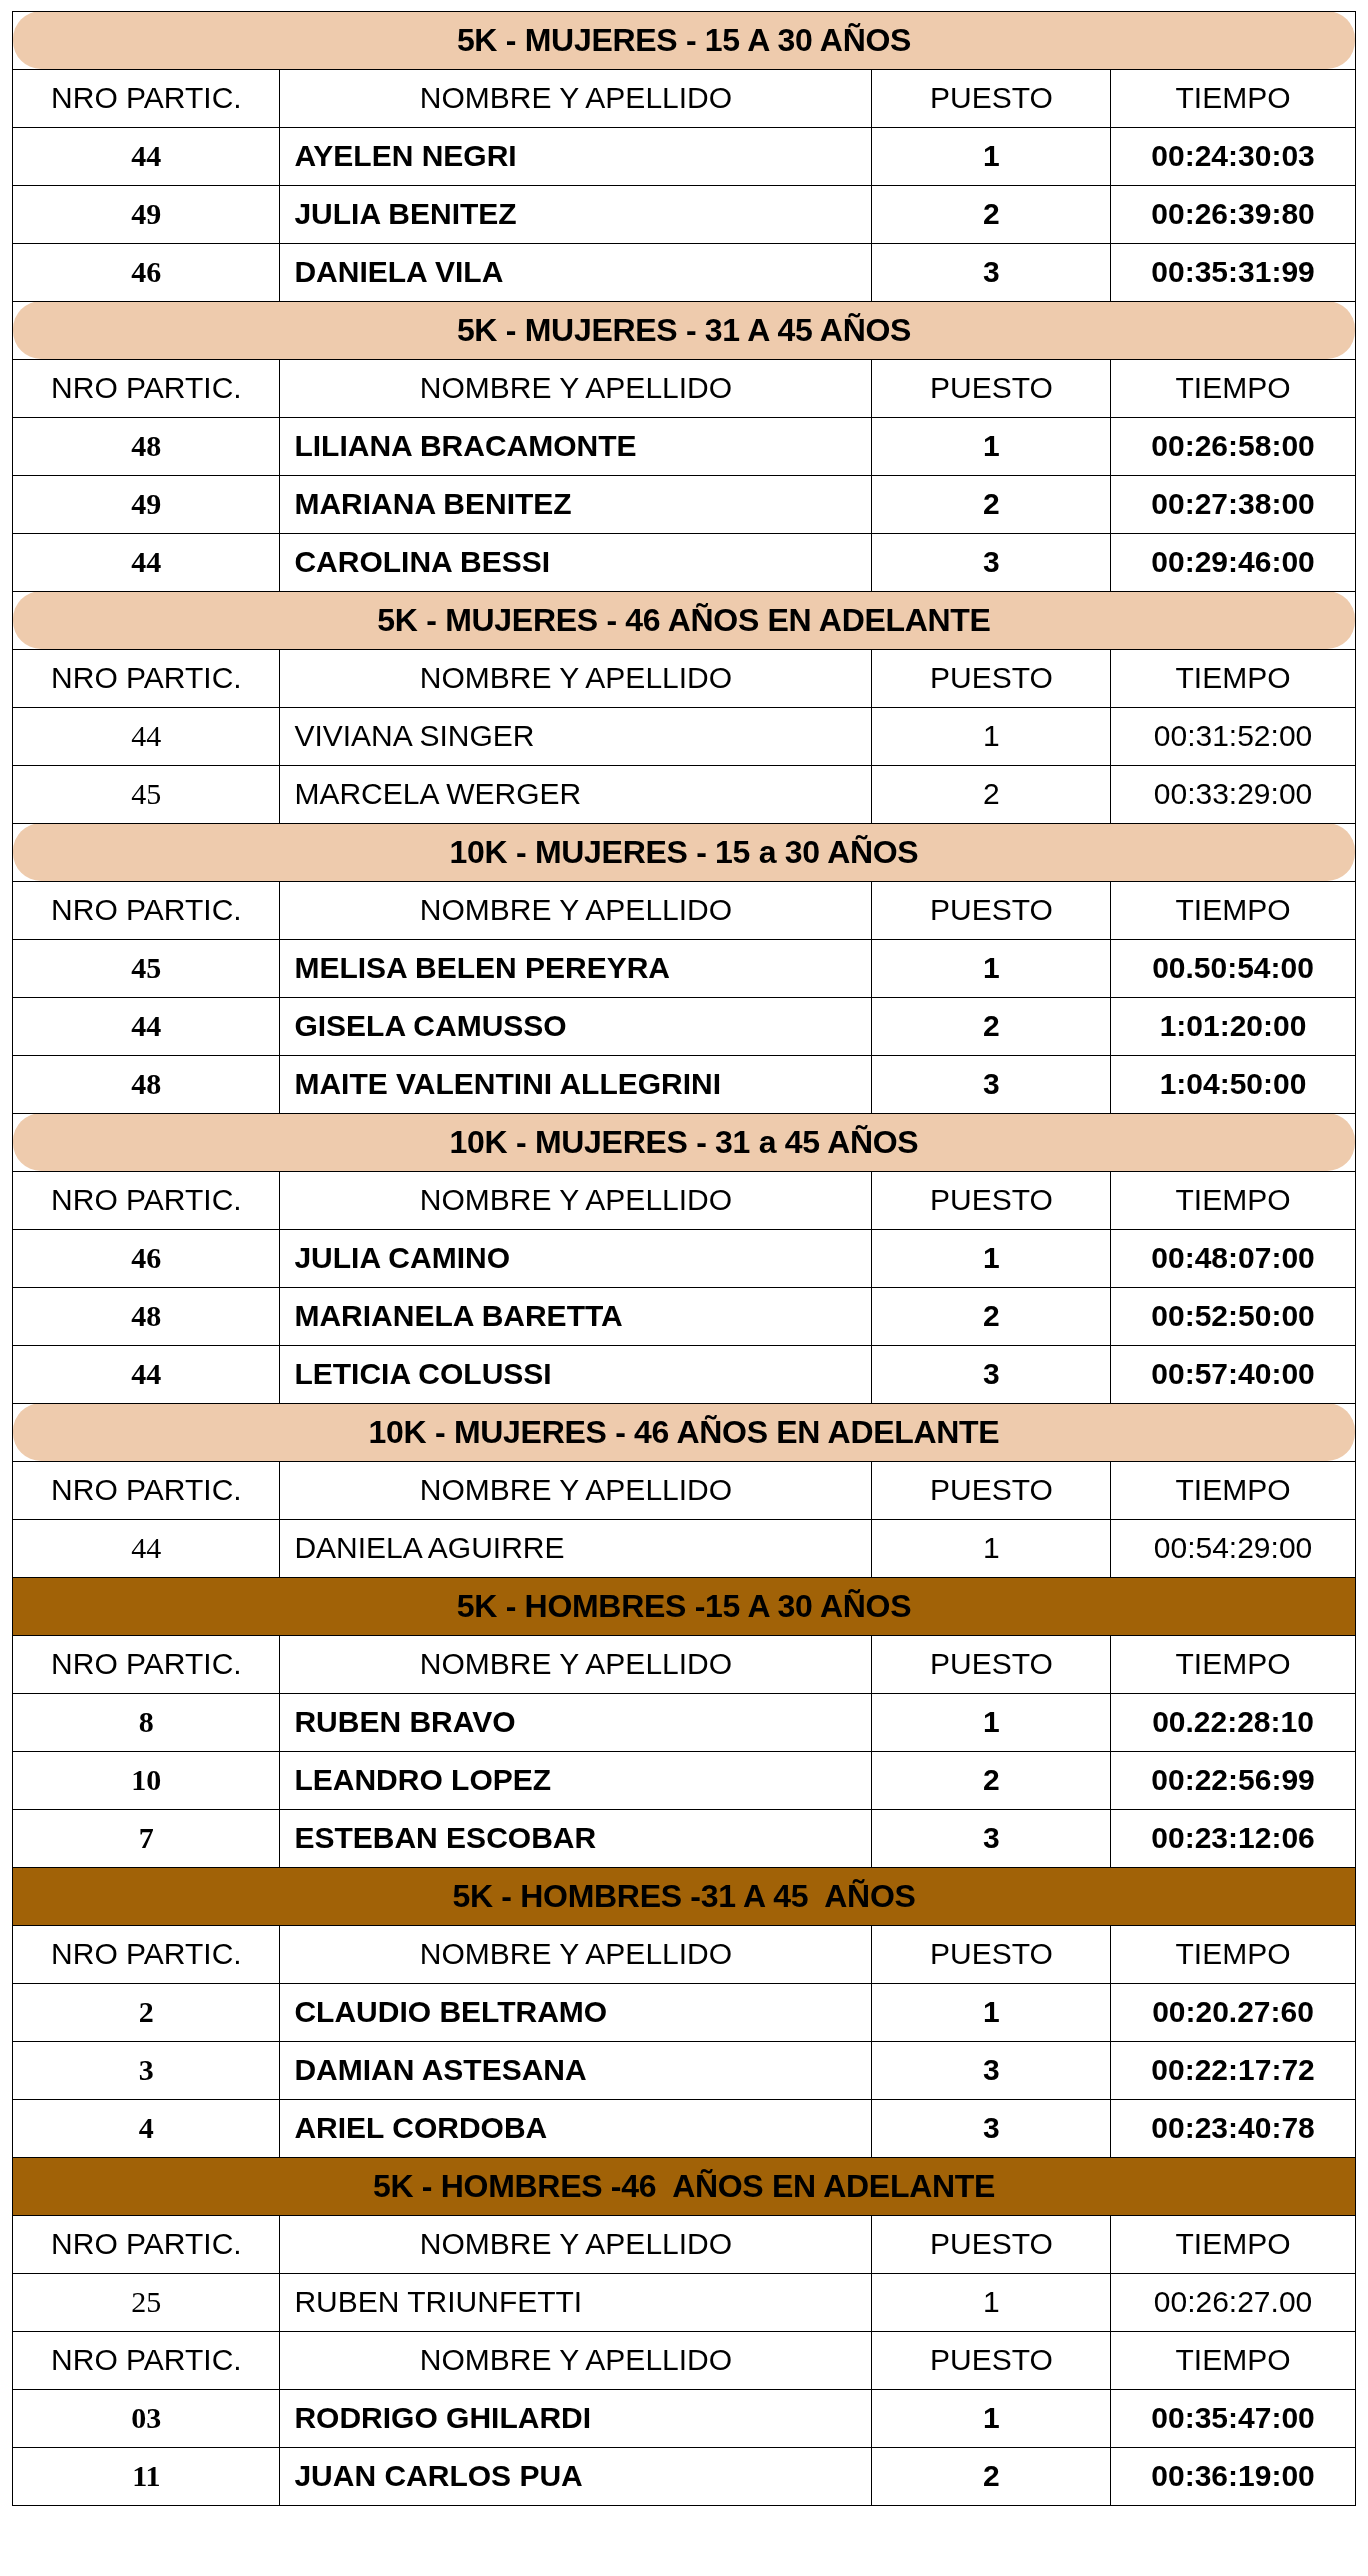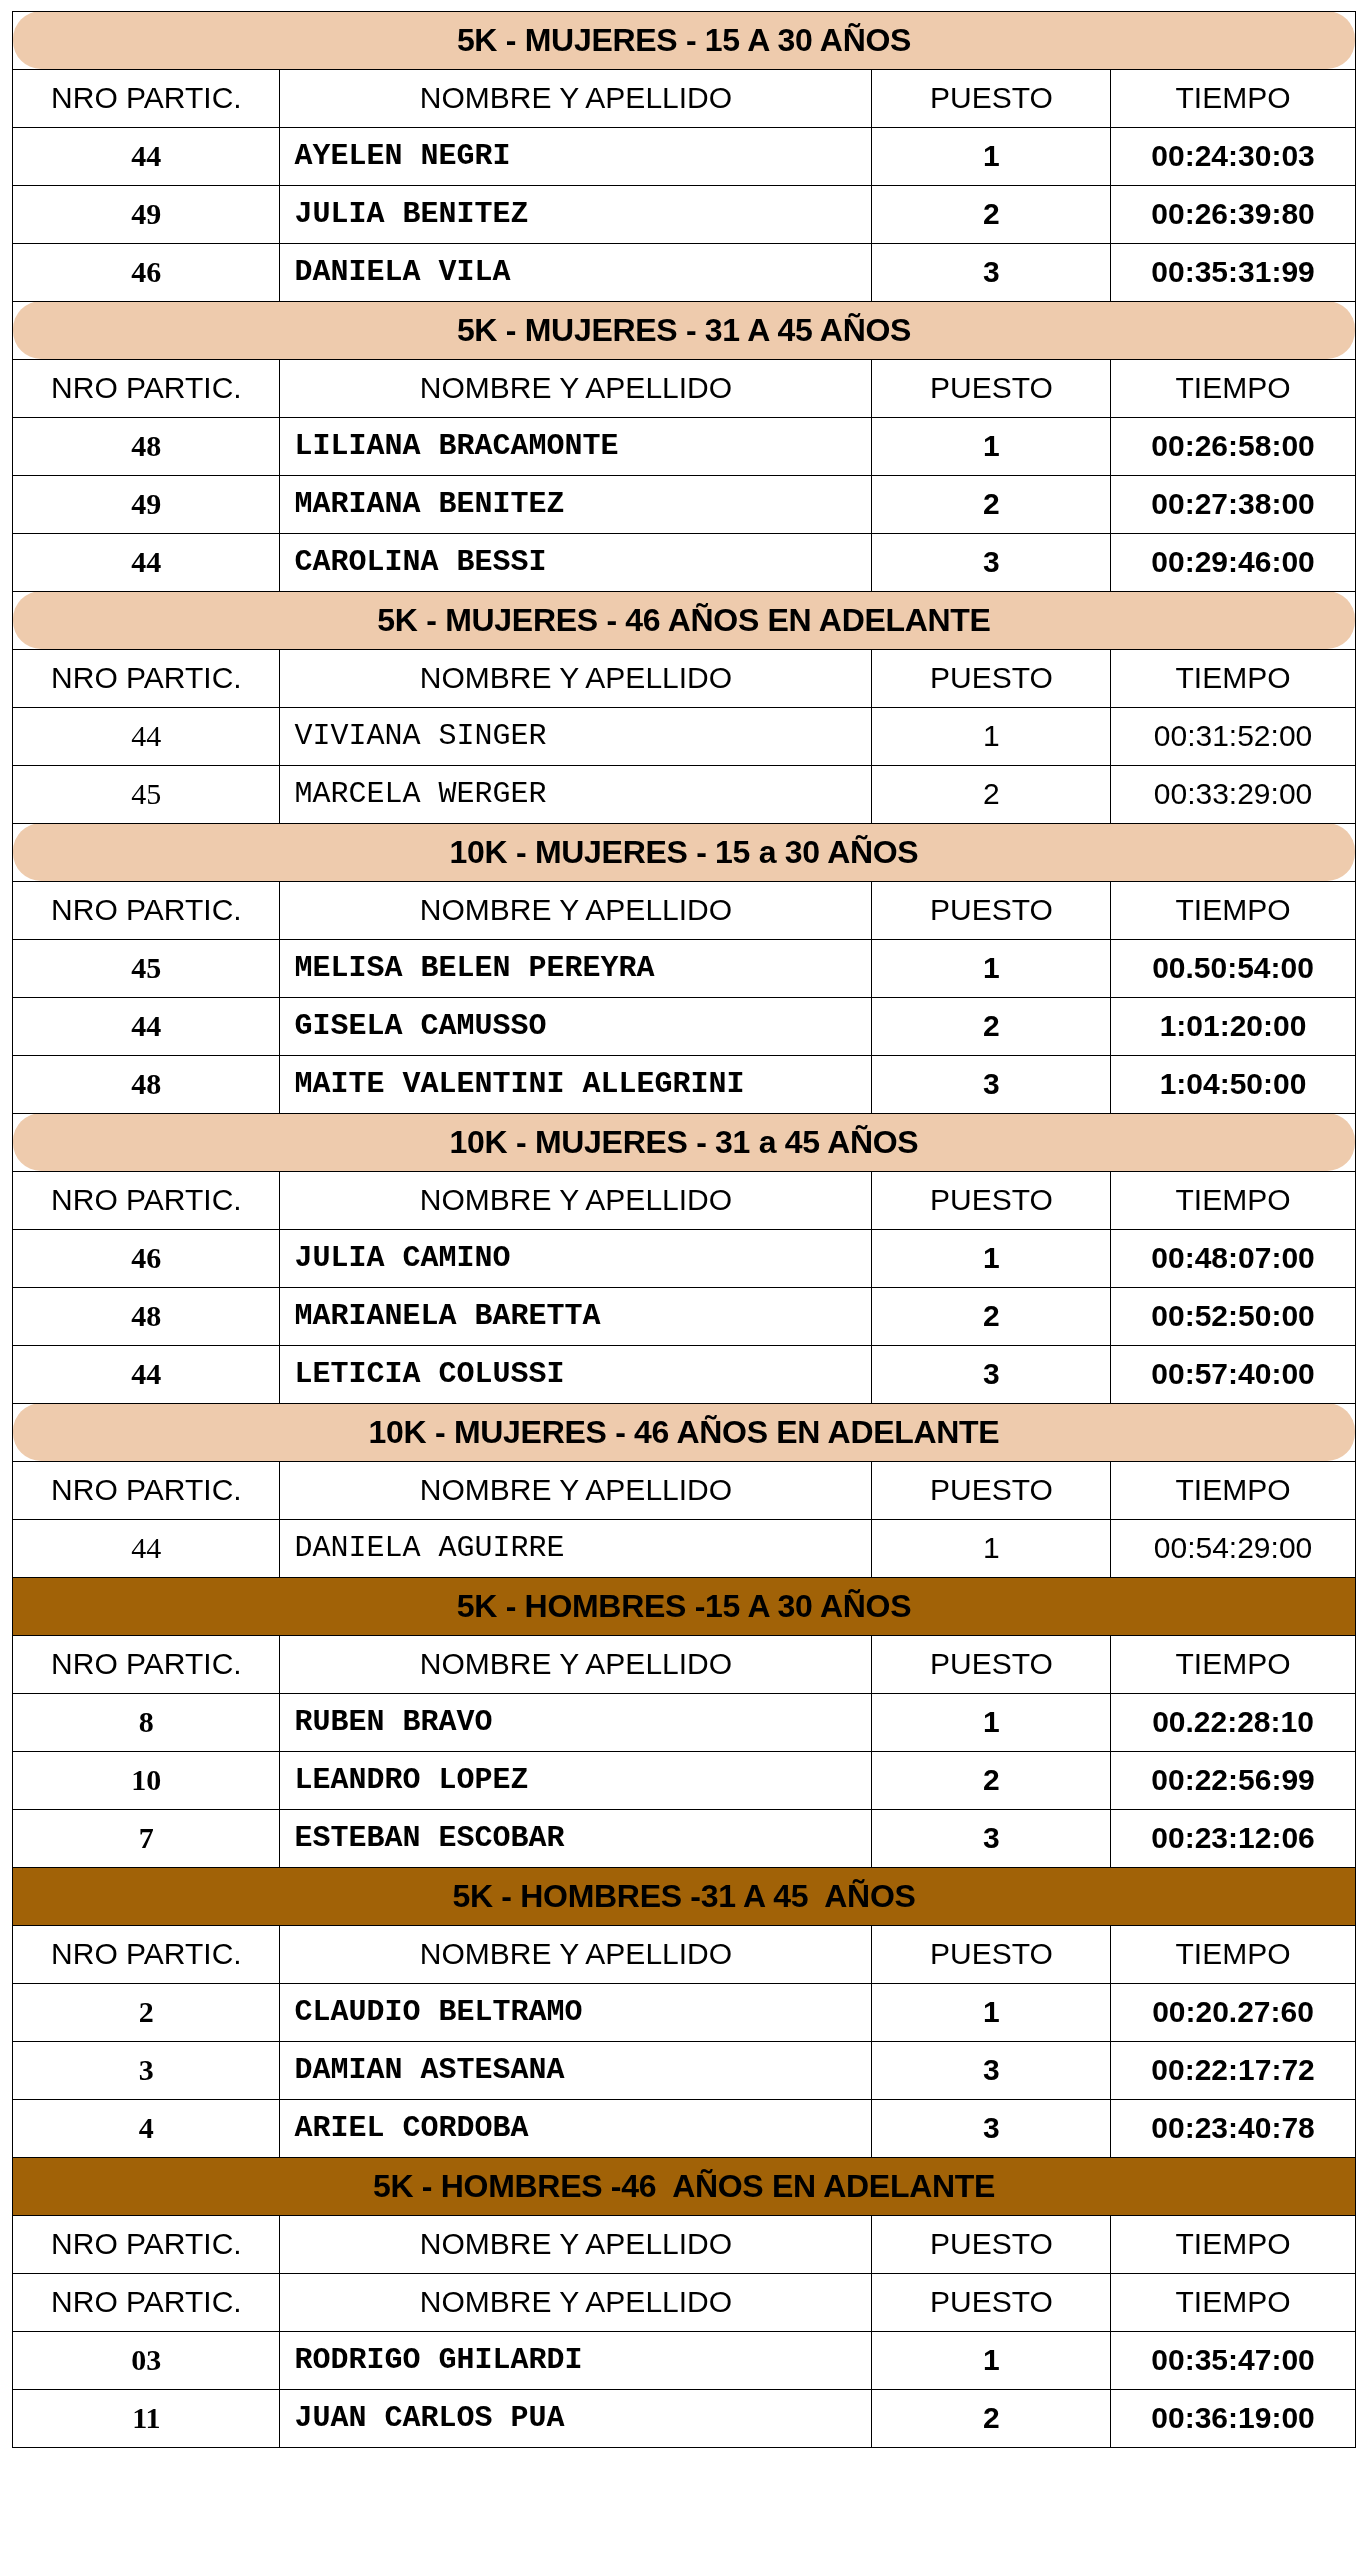--- a/index.html
+++ b/index.html
@@ -54,21 +54,21 @@
 
   tr.data-row > td {
     border: 1.8px solid #000000;
     height: 55px;
     vertical-align: middle;
     font-size: 30px;
     color: #000000;
     background: #ffffff;
   }
   tr.data-row > td.cell-nro { text-align: center; font-family: Liberation Serif, serif; }
-  tr.data-row > td.cell-nom { text-align: left; padding-left: 14px; font-family: Liberation Mono, monospace; }
+  tr.data-row > td.cell-nom { text-align: left; padding-left: 14px; }
   tr.data-row > td.cell-pue { text-align: center; }
   tr.data-row > td.cell-tie { text-align: center; }
 
   tr.data-row.bold > td { font-weight: bold; }
   tr.data-row.regular > td { font-weight: normal; }
 </style>
 </head>
 <body>
 
 <div id="sheet">
@@ -280,20 +280,26 @@
         </tr>
         <tr class="section-row blue">
           <td colspan="4">5K - HOMBRES -46  AÑOS EN ADELANTE</td>
         </tr>
         <tr class="header-row">
           <td>NRO PARTIC.</td>
           <td>NOMBRE Y APELLIDO</td>
           <td>PUESTO</td>
           <td>TIEMPO</td>
         </tr>
+        <tr class="data-row regular">
+          <td class="cell-nro">25</td>
+          <td class="cell-nom">RUBEN TRIUNFETTI</td>
+          <td class="cell-pue">1</td>
+          <td class="cell-tie">00:26:27.00</td>
+        </tr>
         <tr class="header-row">
           <td>NRO PARTIC.</td>
           <td>NOMBRE Y APELLIDO</td>
           <td>PUESTO</td>
           <td>TIEMPO</td>
         </tr>
         <tr class="data-row bold">
           <td class="cell-nro">03</td>
           <td class="cell-nom">RODRIGO GHILARDI</td>
           <td class="cell-pue">1</td>

